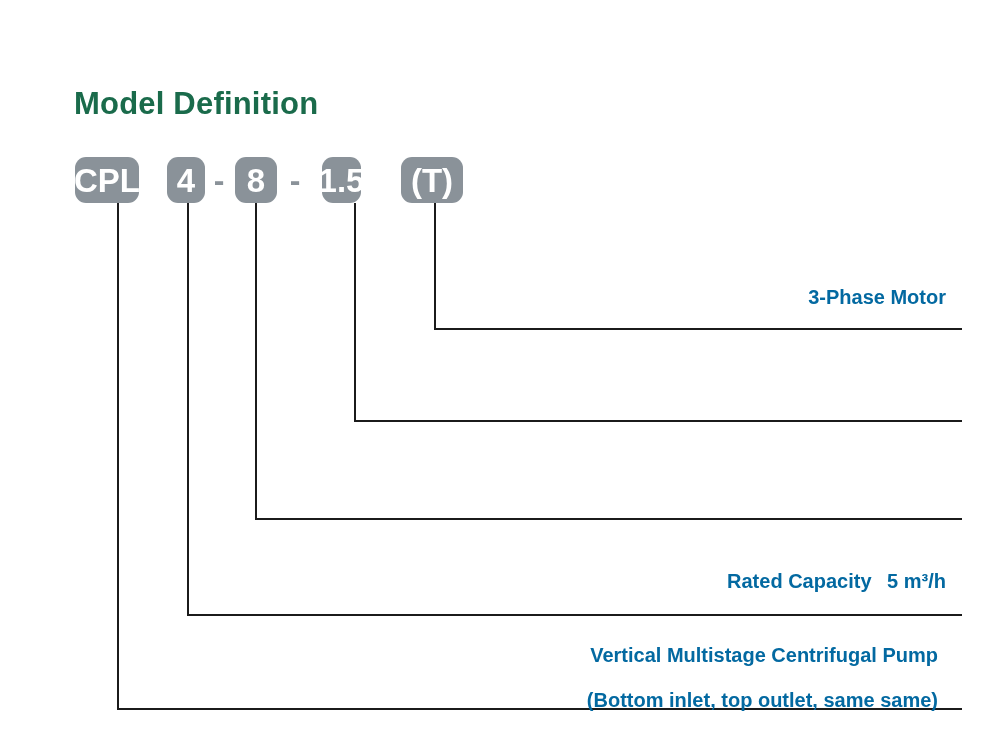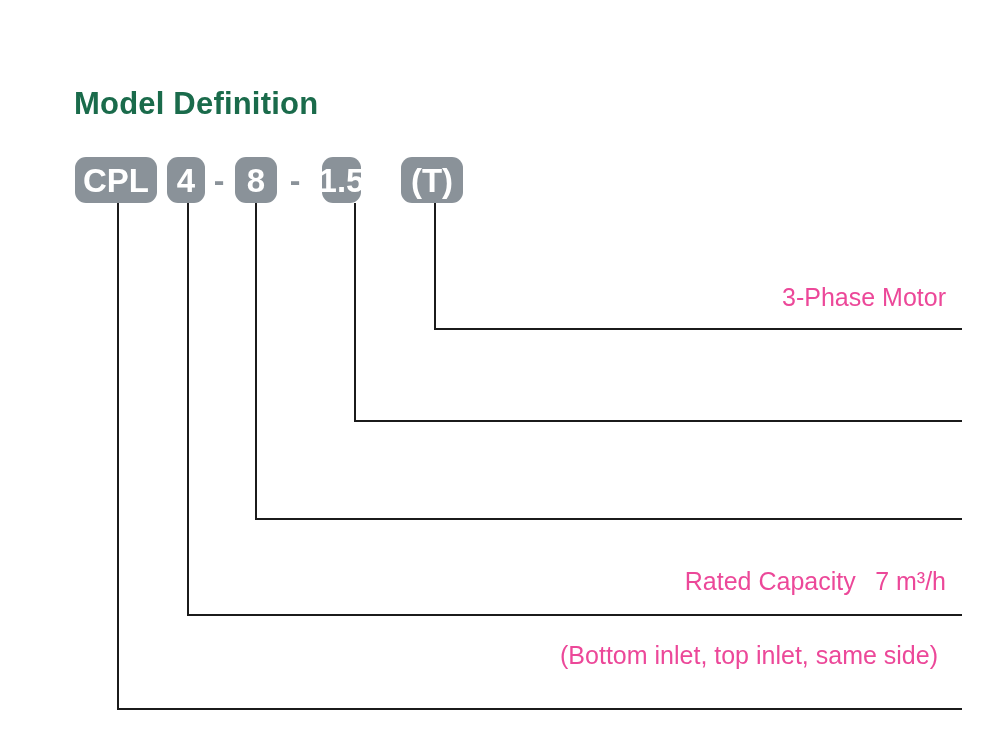--- a/index.html
+++ b/index.html
@@ -25,21 +25,21 @@
     position: absolute;
     top: 125px; height: 46px;
     background: #8a9299;
     border-radius: 11px;
     color: #ffffff;
     font-size: 33px;
     font-weight: 700;
     display: flex; align-items: center; justify-content: center;
     line-height: 1;
   }
-  .badge-cpl  { left: 43px;  width: 82px; }
+  .badge-cpl  { left: 43px;  width: 64px; }
   .badge-cap  { left: 135px; width: 38px; }
   .badge-imp  { left: 203px; width: 42px; }
   .badge-pow  { left: 290px; width: 39px; }
   .badge-ph   { left: 369px; width: 62px; }
   .dash {
     position: absolute;
     top: 125px; height: 46px;
     color: #8a9299;
     font-size: 32px;
     font-weight: 700;
@@ -57,23 +57,23 @@
   .vline-pow { left: 322px; height: 219px; }
   .vline-ph  { left: 402px; height: 127px; }
   .hline-ph  { top: 296px; left: 402px; width: 528px; }
   .hline-pow { top: 388px; left: 322px; width: 608px; }
   .hline-imp { top: 486px; left: 223px; width: 707px; }
   .hline-cap { top: 582px; left: 155px; width: 775px; }
   .hline-cpl { top: 676px; left: 85px;  width: 845px; }
   .leader-label {
     position: absolute;
     right: 70px;
-    color: #ec4899;
-    font-size: 25px;
-    font-weight: 400;
+    color: #0369a1;
+    font-size: 20px;
+    font-weight: 700;
     text-align: right;
     white-space: nowrap;
     line-height: 37px;
   }
   .label-ph  { top: 247px; }
   .label-pow { top: 340px; }
   .label-imp { top: 437px; }
   .label-cap { top: 531px; }
   .label-cpl { top: 597px; }
 </style>
@@ -98,18 +98,19 @@
   <div class="vline vline-pow"></div>
   <div class="vline vline-ph"></div>
 
   <div class="hline hline-ph"></div>
   <div class="hline hline-pow"></div>
   <div class="hline hline-imp"></div>
   <div class="hline hline-cap"></div>
   <div class="hline hline-cpl"></div>
 
   <div class="leader-label label-ph">3-Phase Motor</div>
-  <div class="leader-label label-cap">Rated Capacity  7 m³/h</div>
+  <div class="leader-label label-cap">Rated Capacity  5 m³/h</div>
   <div class="leader-label label-cpl">
-    <div>(Bottom inlet, top inlet, same side)</div>
+    <div>Vertical Multistage Centrifugal Pump</div>
+    <div>(Bottom inlet, top outlet, same same)</div>
   </div>
 
 </div>
 
 </body></html>

